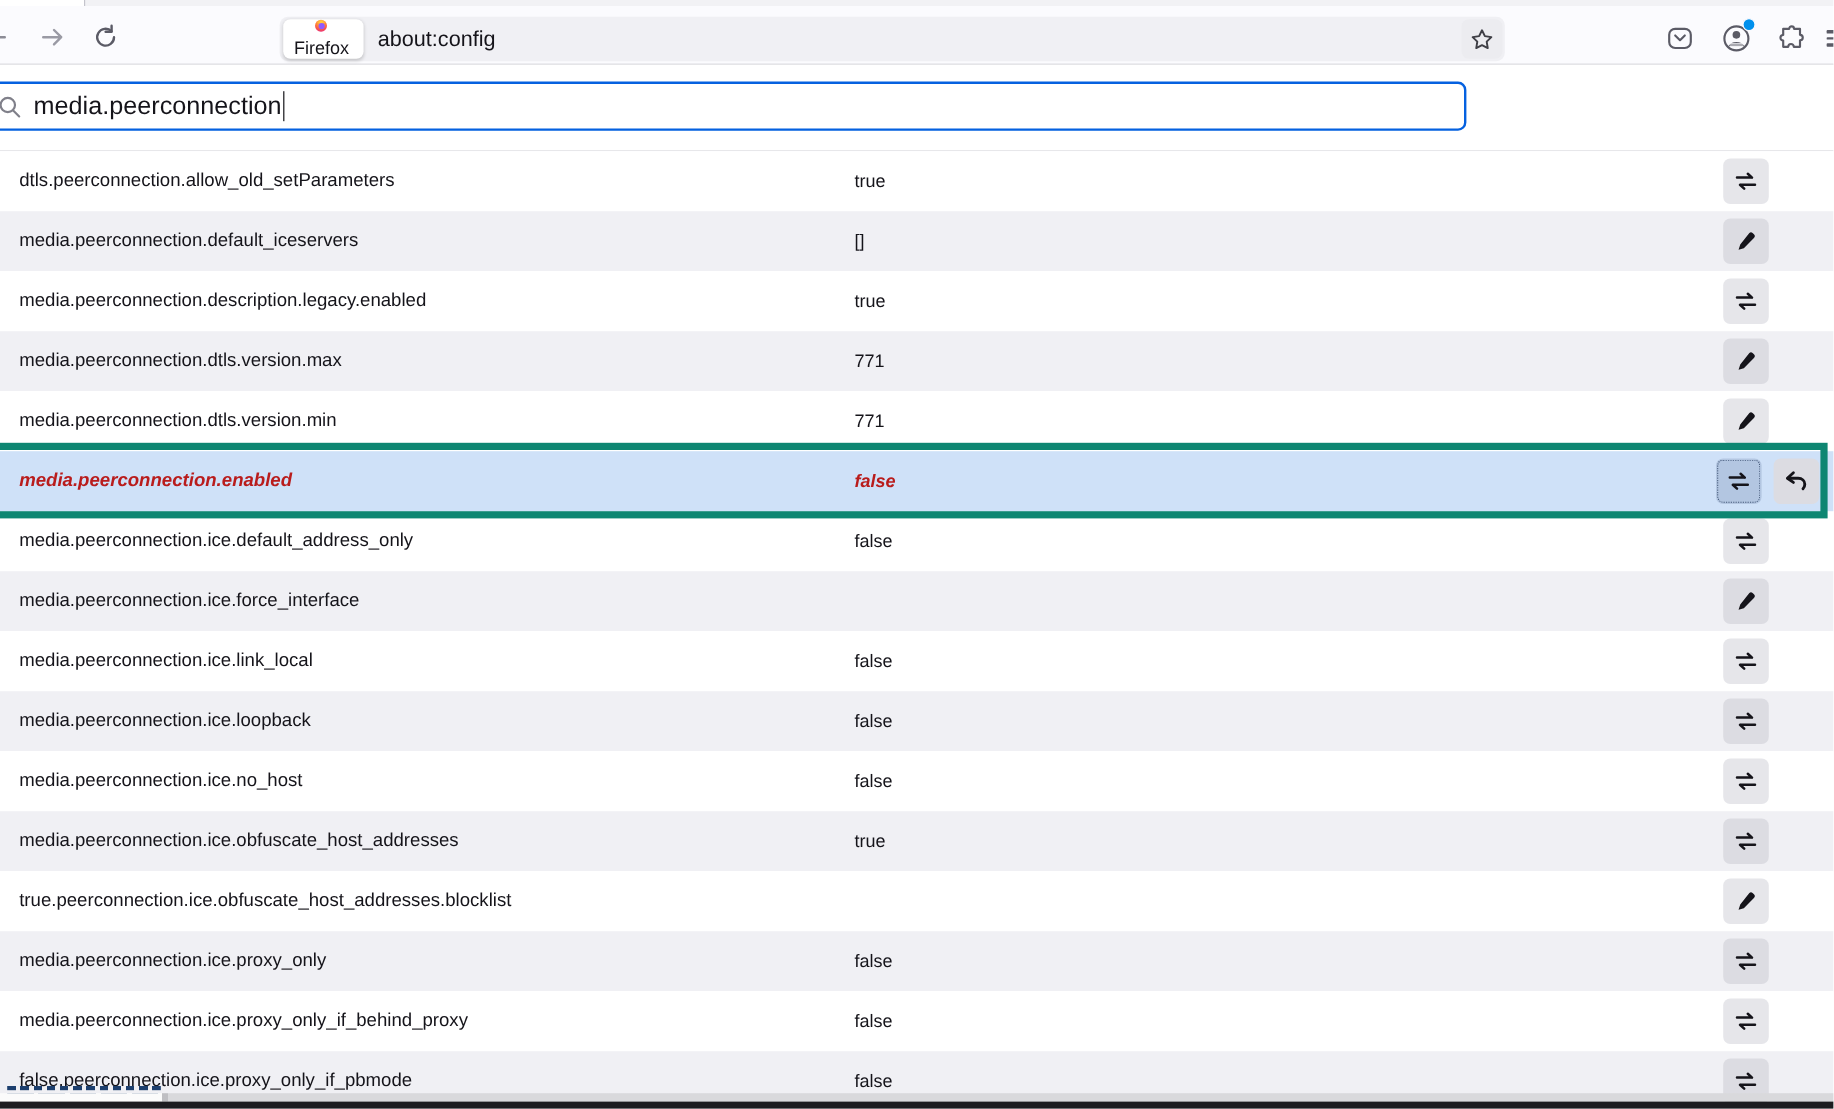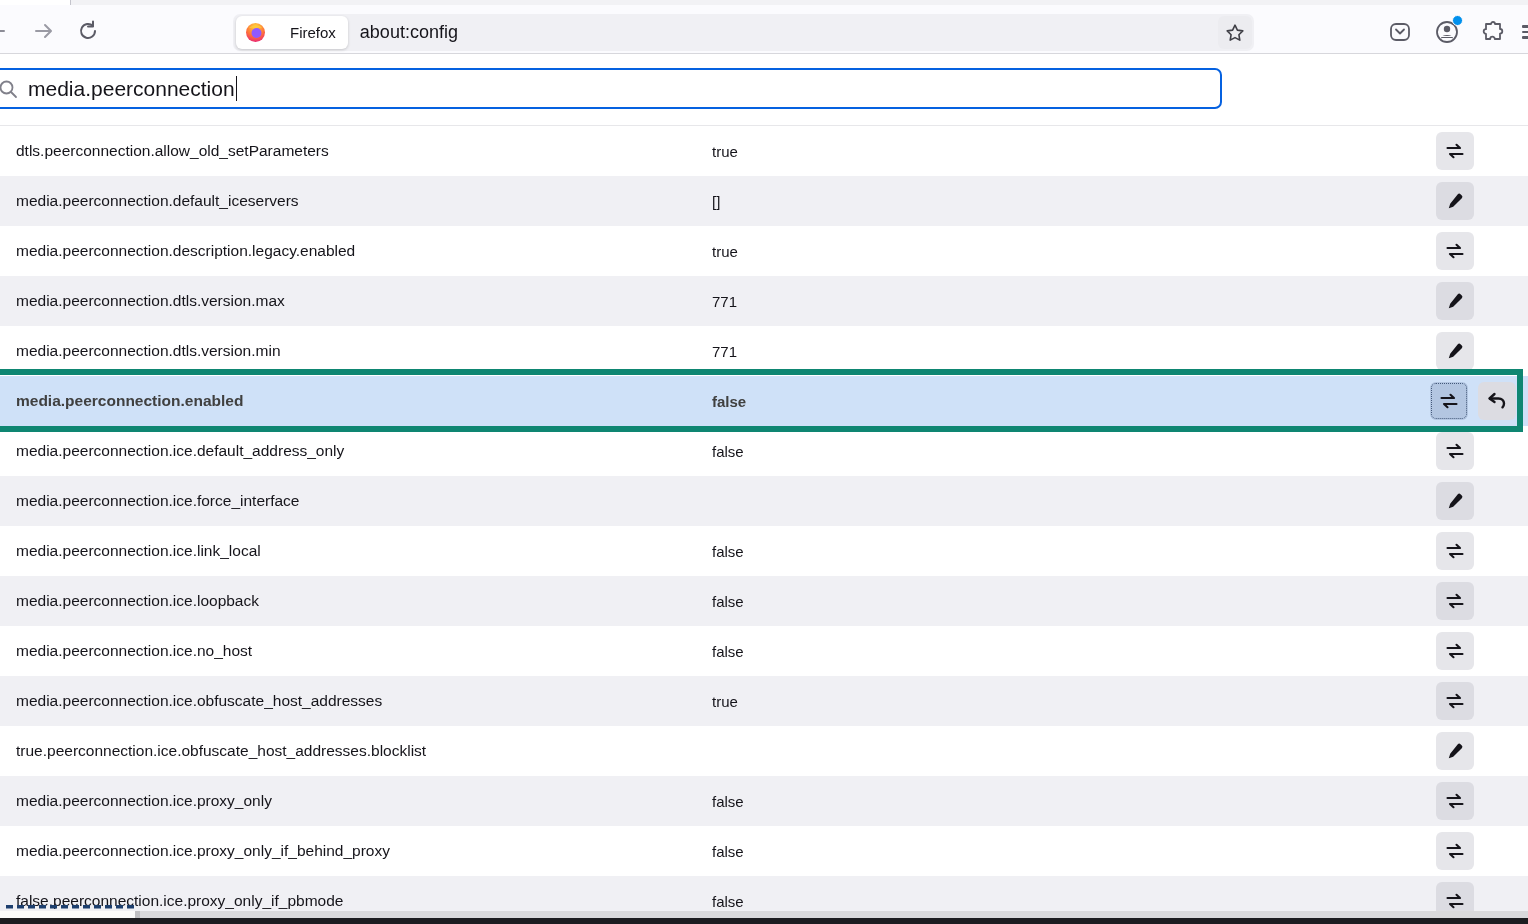--- a/index.html
+++ b/index.html
@@ -6,21 +6,21 @@
   body{
     width:1528px;height:924px;overflow:hidden;position:relative;
     font-family:"Liberation Sans",sans-serif;background:#fff;color:#15141a;
   }
   
   .tabstrip{position:absolute;left:0;top:0;width:1528px;height:5px;background:#f2f2f5;}
   .tabstrip .active-tab-bottom{position:absolute;left:0;top:0;width:70px;height:5px;background:#fff;border-right:1px solid #c4c4cc;}
   .toolbar{position:absolute;left:0;top:5px;width:1528px;height:48px;background:#fbfbfe;border-bottom:1px solid #d7d7dc;}
   .nav-ic{position:absolute;top:13px;width:26px;height:26px;display:flex;align-items:center;justify-content:center;}
   .urlbar{position:absolute;left:233px;top:9px;width:1021px;height:37px;background:#f0f0f4;border-radius:7px;display:flex;align-items:center;}
-  .chip{height:33px;margin-left:3px;background:#fff;border-radius:6px;box-shadow:0 1px 3px rgba(0,0,0,.18);display:flex;align-items:center;padding:0 12px 0 9px;gap:24px;}
+  .chip{height:33px;margin-left:3px;background:#fff;border-radius:6px;box-shadow:0 1px 3px rgba(0,0,0,.18);display:flex;align-items:center;padding:0 12px 0 9px;gap:5px;flex-direction:column;}
   .chip-label{font-size:15px;color:#15141a;}
   .url-text{font-size:18px;margin-left:12px;flex:1;}
   .star-wrap{width:34px;height:33px;display:flex;align-items:center;justify-content:center;border-radius:6px;background:#ececf0;margin-right:2px;}
   .tb-right{position:absolute;top:12px;width:30px;height:30px;display:flex;align-items:center;justify-content:center;}
   .acct-dot{position:absolute;right:-1px;top:-2px;width:9px;height:9px;border-radius:50%;background:#0090ed;border:1.5px solid #fbfbfe;}
   .menu-sliver{position:absolute;left:1522px;top:17px;width:6px;height:22px;overflow:hidden;}
   .menu-sliver i{display:block;width:14px;height:2.4px;background:#5b5b66;margin:3.2px 0;border-radius:1px;}
   
   .searchbar{position:absolute;left:0;top:54px;width:1528px;height:71px;background:#fff;border-bottom:1px solid #e7e7ea;}
   .search-input{position:absolute;left:-30px;top:14px;width:1252px;height:41px;border:2.5px solid #0561e0;border-radius:7px;background:#fff;display:flex;align-items:center;box-sizing:border-box;}
@@ -33,21 +33,21 @@
   
   .table{position:absolute;left:0;top:126px;width:1528px;}
   .row{position:relative;height:50px;background:#fff;}
   .row.alt{background:#f0f0f4;}
   .pname{position:absolute;left:16px;top:50%;transform:translateY(-50%);font-size:15.5px;white-space:nowrap;}
   .pval{position:absolute;left:712px;top:50%;transform:translateY(-50%);font-size:15px;}
   .btn{position:absolute;right:54px;top:6px;width:38px;height:38px;border-radius:6px;background:#e6e6ea;display:flex;align-items:center;justify-content:center;}
   .row.alt .btn{background:#dcdce2;}
   
   .row.sel{background:#cfe1f8;z-index:3;}
-  .row.sel .pname,.row.sel .pval{font-weight:bold;color:#404040;}
+  .row.sel .pname,.row.sel .pval{font-weight:bold;color:#b91c1c;font-style:italic;}
   .row.sel .btn.toggle-btn{background:#b3c6e1;outline:1.5px dotted #44597a;outline-offset:-2px;right:60px;}
   .btn.revert-btn{right:12px;background:transparent;}
   .row.sel .green-frame{display:block;}
   .green-frame{display:none;position:absolute;left:-12px;top:-7px;right:5px;bottom:-6px;border:6.5px solid #0e8672;pointer-events:none;z-index:4;}
   
   .status-frag{position:absolute;left:6px;top:905px;width:128px;height:9px;z-index:6;
     background:
       repeating-linear-gradient(90deg,#1d3f6e 0 7px,transparent 7px 11px) 0 0/128px 3.5px no-repeat,
       repeating-linear-gradient(90deg,#1d3f6e 0 22px,transparent 22px 26px) 0 6px/128px 2.5px no-repeat;}
   .hscrollbar{position:absolute;left:0;top:911px;width:1528px;height:7px;z-index:6;

